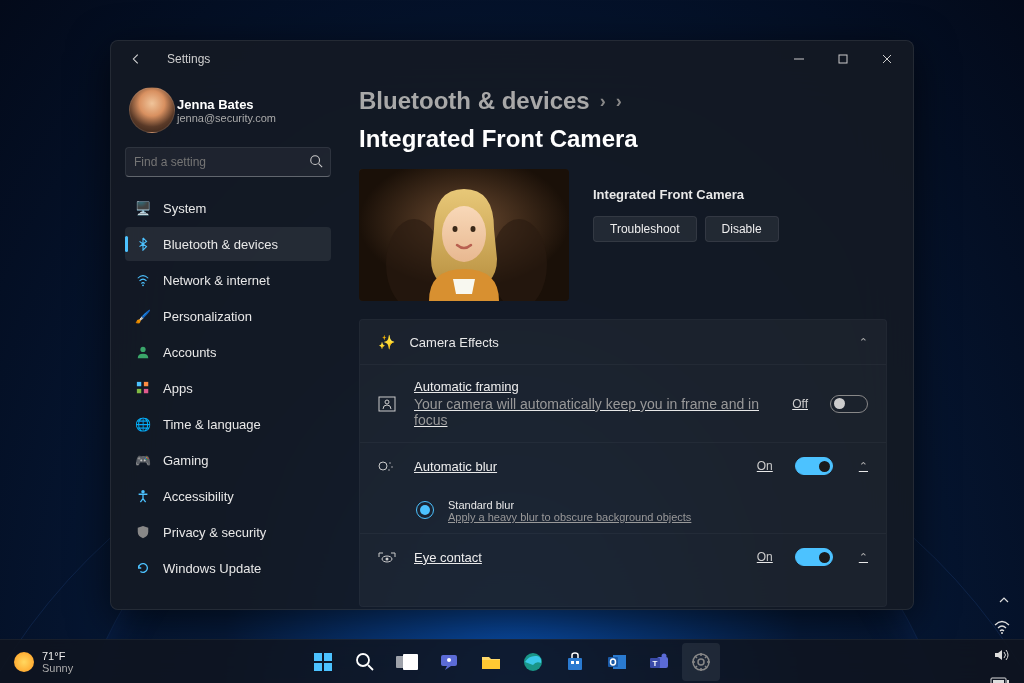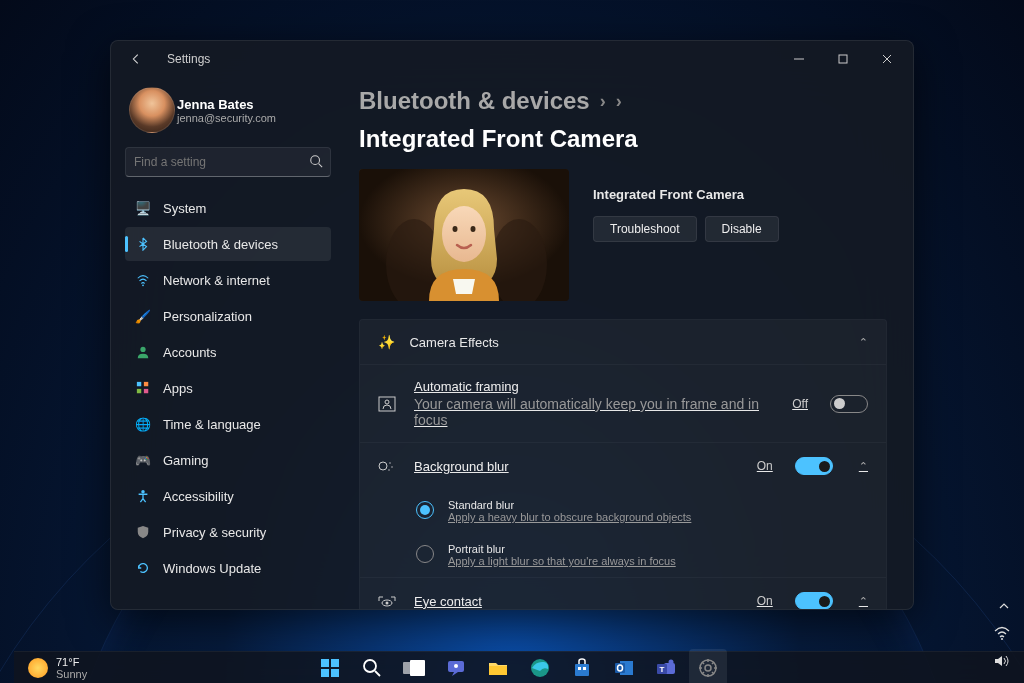--- a/index.html
+++ b/index.html
@@ -110,21 +110,21 @@
 .toggle.on .knob { background:#1a1a1a; left:23px;}
 
 .subrow { display:flex; align-items:flex-start; gap:14px; padding:10px 18px 10px 56px; }
 .radio { width:18px; height:18px; border-radius:50%; border:1.5px solid #888; flex-shrink:0; margin-top:2px; cursor:pointer; position:relative;}
 .radio.selected { border-color:#4cc2ff;}
 .radio.selected::after { content:""; position:absolute; inset:3px; border-radius:50%; background:#4cc2ff;}
 .sub-text .r-title { font-size:11px;}
 .sub-text .r-desc { font-size:11px; color:#999;text-decoration:underline;}
 
 
-.taskbar { position:absolute; left:14px; right:0; bottom:0; height:32px; background: rgba(15,20,30,0.85); backdrop-filter: blur(20px); display:flex; align-items:center; padding:0 14px; border-top:1px solid rgba(255,255,255,0.05);}
+.taskbar { position:absolute; left:0; right:0; bottom:0; height:44px; background: rgba(15,20,30,0.85); backdrop-filter: blur(20px); display:flex; align-items:center; padding:0 14px; border-top:1px solid rgba(255,255,255,0.05);}
 .weather { display:flex; align-items:center; gap:8px; color:#eee; font-size:11px;}
 .weather .sun { width:20px; height:20px; border-radius:50%; background: radial-gradient(circle,#ffd860,#ff9a20);}
 .center-icons { position:absolute; left:50%; transform:translateX(-50%); display:flex; gap:4px;}
 .ticon { width:38px; height:38px; display:flex; align-items:center; justify-content:center; border-radius:4px; cursor:pointer; font-size:18px;}
 .tray { margin-left:auto; display:flex; align-items:flex-end; gap:14px; color:#ddd; font-size:11px;flex-direction:column;}
 .tray .clock { text-align:right; line-height:1.2;}
 
 svg { display:block; }
 </style>
 </head>
@@ -337,41 +337,34 @@
         <div class="row">
           <span class="r-icon">
             <svg width="18" height="16" viewBox="0 0 18 16">
                 <circle cx="5" cy="8" r="4" stroke="currentColor" fill="none"></circle>
                 <circle cx="12" cy="5" r="1" fill="currentColor" opacity="0.5"></circle>
                 <circle cx="14" cy="9" r="1" fill="currentColor" opacity="0.5"></circle>
                 <circle cx="11" cy="12" r="1" fill="currentColor" opacity="0.5"></circle>
               </svg>
           </span>
           <div class="r-text">
-            <div class="r-title">Background blur</div>
+            <div class="r-title">Automatic blur</div>
           </div>
           <span class="r-state">On</span>
           <div class="toggle on">
               <div class="knob"></div>
             </div>
           <span class="chev">⌃</span>
         </div>
 
         <div class="subrow">
           <div class="radio selected"></div>
           <div class="sub-text">
             <div class="r-title">Standard blur</div>
             <div class="r-desc">Apply a heavy blur to obscure background objects</div>
-          </div>
-        </div>
-        <div class="subrow">
-          <div class="radio"></div>
-          <div class="sub-text">
-            <div class="r-title">Portrait blur</div>
-            <div class="r-desc">Apply a light blur so that you're always in focus</div>
           </div>
         </div>
 
         <div class="row">
           <span class="r-icon">
             <svg width="18" height="16" viewBox="0 0 18 16">
                 <path d="M1 4 L5 4 M1 4 L1 8 M17 4 L13 4 M17 4 L17 8" stroke="currentColor" fill="none"></path>
                 <ellipse cx="9" cy="10" rx="5" ry="3" stroke="currentColor" fill="none"></ellipse>
                 <circle cx="9" cy="10" r="1.5" fill="currentColor"></circle>
               </svg>

